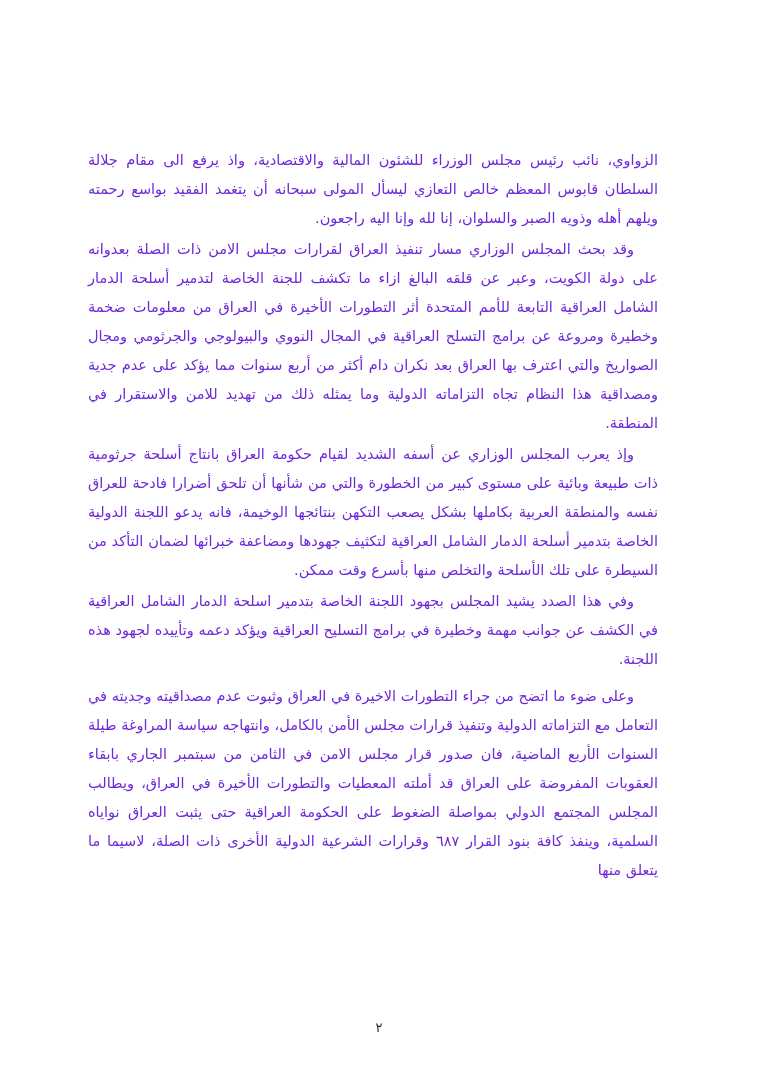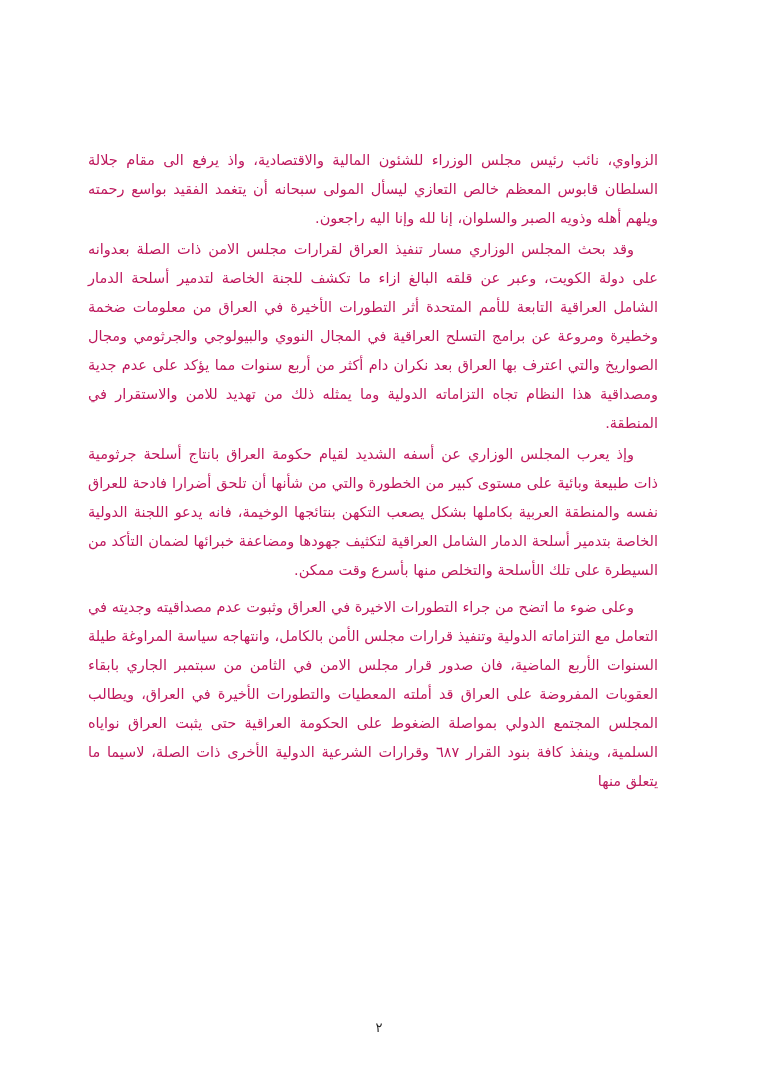--- a/index.html
+++ b/index.html
@@ -16,21 +16,21 @@
     font-family: "DejaVu Sans", sans-serif;
   }
   .text-block {
     position: absolute;
     top: 146px;
     right: 100px;
     width: 570px;
     direction: rtl;
     unicode-bidi: embed;
     text-align: justify;
-    color: #be185d;
+    color: #6d28d9;
     font-size: 14.5px;
     line-height: 29px;
     letter-spacing: 0.1px;
   }
   .text-block p {
     margin: 0 0 2px 0;
     text-indent: 24px;
   }
   .text-block p.no-indent {
     text-indent: 0;
@@ -51,18 +51,19 @@
 </style>
 </head>
 <body>
 
 <div class="page">
 
   <div class="text-block">
     <p class="no-indent">الزواوي، نائب رئيس مجلس الوزراء للشئون المالية والاقتصادية، واذ يرفع الى مقام جلالة السلطان قابوس المعظم خالص التعازي ليسأل المولى سبحانه أن يتغمد الفقيد بواسع رحمته ويلهم أهله وذويه الصبر والسلوان، إنا لله وإنا اليه راجعون.</p>
     <p>وقد بحث المجلس الوزاري مسار تنفيذ العراق لقرارات مجلس الامن ذات الصلة بعدوانه على دولة الكويت، وعبر عن قلقه البالغ ازاء ما تكشف للجنة الخاصة لتدمير أسلحة الدمار الشامل العراقية التابعة للأمم المتحدة أثر التطورات الأخيرة في العراق من معلومات ضخمة وخطيرة ومروعة عن برامج التسلح العراقية في المجال النووي والبيولوجي والجرثومي ومجال الصواريخ والتي اعترف بها العراق بعد نكران دام أكثر من أربع سنوات مما يؤكد على عدم جدية ومصداقية هذا النظام تجاه التزاماته الدولية وما يمثله ذلك من تهديد للامن والاستقرار في المنطقة.</p>
     <p>وإذ يعرب المجلس الوزاري عن أسفه الشديد لقيام حكومة العراق بانتاج أسلحة جرثومية ذات طبيعة وبائية على مستوى كبير من الخطورة والتي من شأنها أن تلحق أضرارا فادحة للعراق نفسه والمنطقة العربية بكاملها بشكل يصعب التكهن بنتائجها الوخيمة، فانه يدعو اللجنة الدولية الخاصة بتدمير أسلحة الدمار الشامل العراقية لتكثيف جهودها ومضاعفة خبرائها لضمان التأكد من السيطرة على تلك الأسلحة والتخلص منها بأسرع وقت ممكن.</p>
+    <p>وفي هذا الصدد يشيد المجلس بجهود اللجنة الخاصة بتدمير اسلحة الدمار الشامل العراقية في الكشف عن جوانب مهمة وخطيرة في برامج التسليح العراقية ويؤكد دعمه وتأييده لجهود هذه اللجنة.</p>
     <p class="gap-before">وعلى ضوء ما اتضح من جراء التطورات الاخيرة في العراق وثبوت عدم مصداقيته وجديته في التعامل مع التزاماته الدولية وتنفيذ قرارات مجلس الأمن بالكامل، وانتهاجه سياسة المراوغة طيلة السنوات الأربع الماضية، فان صدور قرار مجلس الامن في الثامن من سبتمبر الجاري بابقاء العقوبات المفروضة على العراق قد أملته المعطيات والتطورات الأخيرة في العراق، ويطالب المجلس المجتمع الدولي بمواصلة الضغوط على الحكومة العراقية حتى يثبت العراق نواياه السلمية، وينفذ كافة بنود القرار ٦٨٧ وقرارات الشرعية الدولية الأخرى ذات الصلة، لاسيما ما يتعلق منها</p>
   </div>
 
   <div class="page-number">٢</div>
 
 </div>
 
 </body></html>

